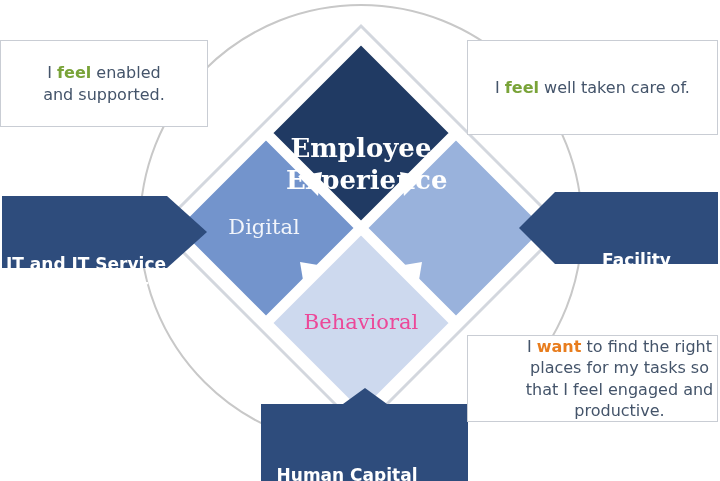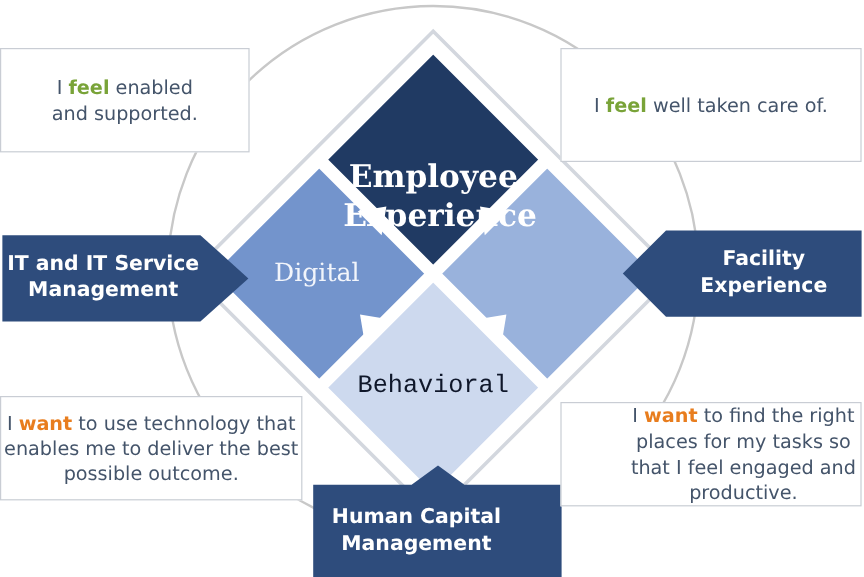--- a/index.html
+++ b/index.html
@@ -19,36 +19,37 @@
   }
   .kw{font-weight:700;}
   .kw-green{color:#79A338;}
   .kw-orange{color:#E87D1E;}
 
   
   .banner-label{
     position:absolute;display:flex;align-items:center;justify-content:center;
     color:#fff;font-size:17px;font-weight:600;line-height:1.28;text-align:center;
     box-sizing:border-box;
+    margin-top:44px;
   }
 
   
   .diamond-label{
     position:absolute;transform:translate(-50%,-50%);
     font-family:"DejaVu Serif","Liberation Serif",serif;
     font-size:21px;white-space:nowrap;text-align:center;
   }
   .lbl-ee{
     position:absolute;left:286px;top:100px;width:150px;text-align:center;
     font-family:"DejaVu Serif","Liberation Serif",serif;
     font-weight:700;font-size:26px;line-height:1.22;color:#fff;margin-top:33px;
   }
   .lbl-digital{color:#F2F5FB;}
   .lbl-physical{color:#3E4C62;}
-  .lbl-behavioral{color:#0f172a;font-family:Liberation Mono, monospace;}
+  .lbl-behavioral{color:#ec4899;}
 </style>
 </head>
 <body>
 
 <div id="stage">
 
   <svg width="720" height="481" viewBox="0 0 720 481">
 
     <circle cx="361" cy="226" r="221" fill="none" stroke="#C8C8C8" stroke-width="2"></circle>
 
@@ -83,25 +84,20 @@
       <span>I </span><span class="kw kw-green">feel</span><span> enabled and supported.</span>
     </div>
   </div>
 
   <div class="quote-box" style="left:467px;top:40px;width:251px;height:95px;">
     <div class="quote-text" style="width:240px;">
       <span>I </span><span class="kw kw-green">feel</span><span> well taken care of.</span>
     </div>
   </div>
 
-  <div class="quote-box" style="left:0px;top:330px;width:252px;height:87px;">
-    <div class="quote-text" style="width:246px;">
-      <span>I </span><span class="kw kw-orange">want</span><span> to use technology that enables me to deliver the best possible outcome.</span>
-    </div>
-  </div>
 
   <div class="quote-box" style="left:467px;top:335px;width:251px;height:87px;justify-content:flex-end;">
     <div class="quote-text" style="width:195px;">
       <span>I </span><span class="kw kw-orange">want</span><span> to find the right places for my tasks so that I feel engaged and productive.</span>
     </div>
   </div>
 
 </div>
 
 </body></html>

